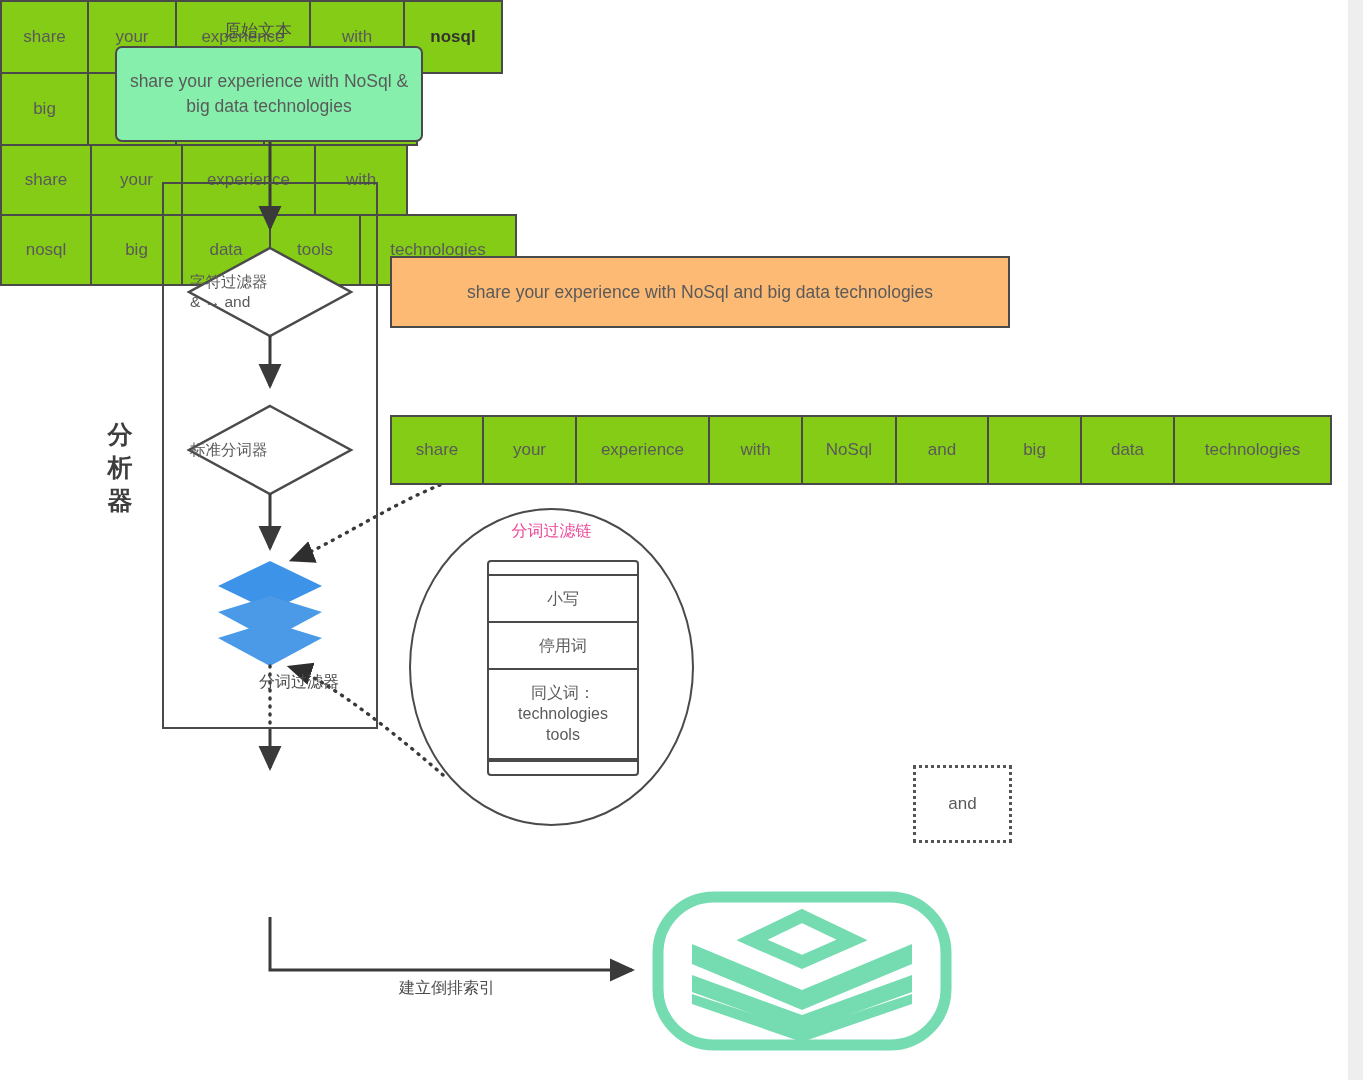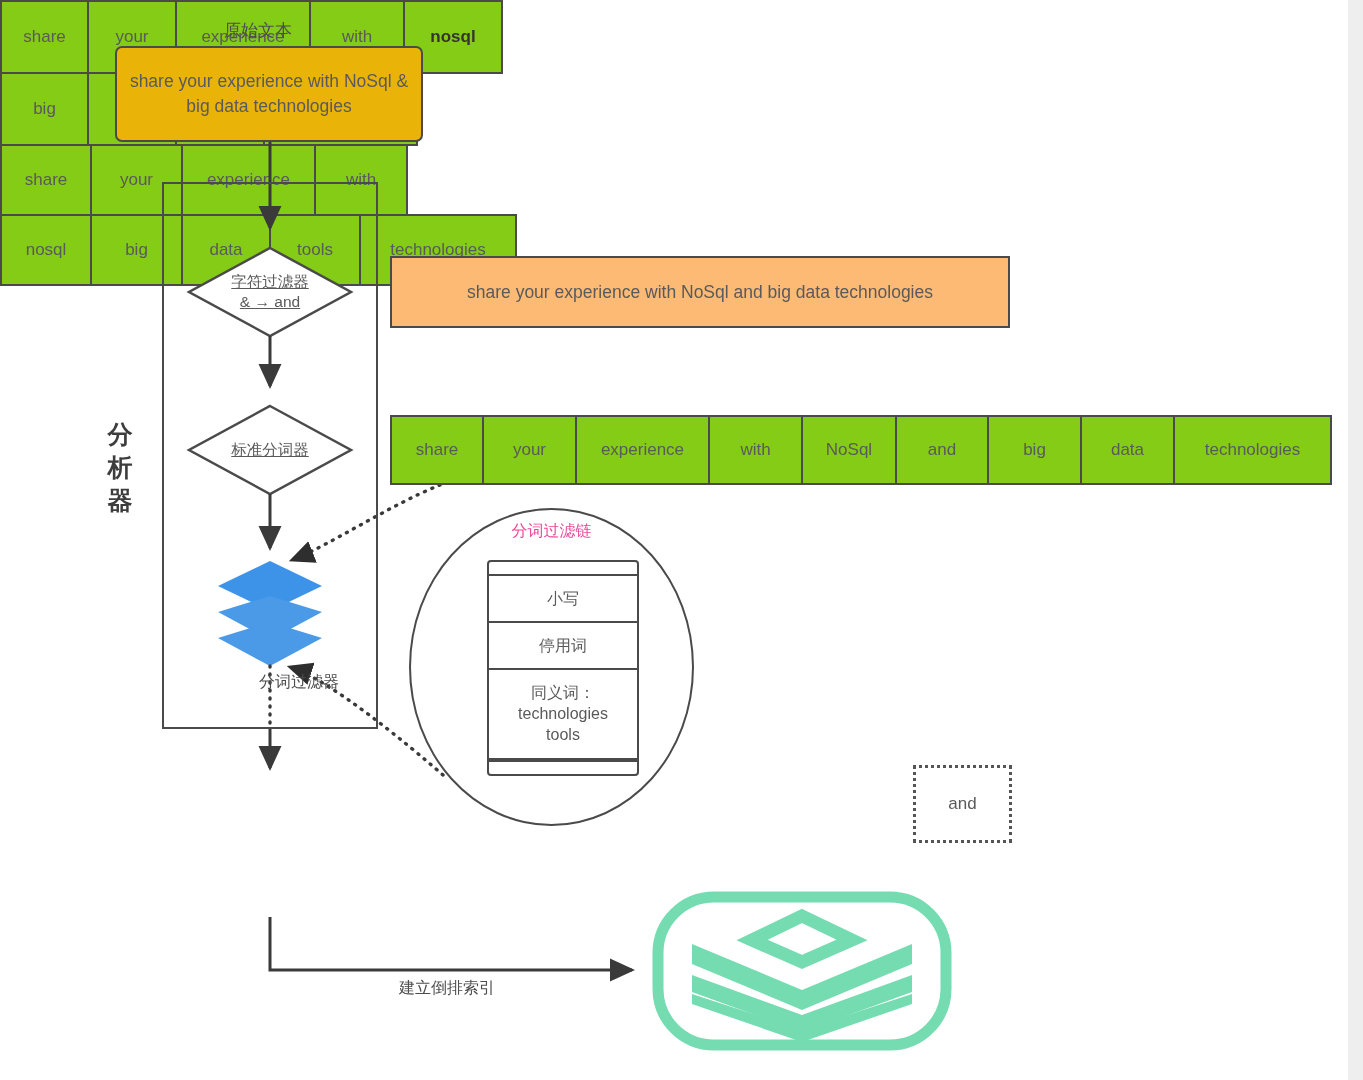--- a/index.html
+++ b/index.html
@@ -37,21 +37,21 @@
   }
   .lbl-cn { color: #4d4d4d; }
 
   
   #raw-text-box {
     position: absolute;
     left: 115px; top: 46px;
     width: 308px; height: 96px;
     border: 2px solid #4a4a4a;
     border-radius: 7px;
-    background: #eab308;
+    background: #86efac;
     display: flex;
     align-items: center;
     justify-content: center;
     text-align: center;
     color: #5a5a5a;
     font-size: 17.5px;
     line-height: 1.42;
     padding: 0 10px;
   }
   #raw-text-caption {
@@ -74,26 +74,25 @@
     color: #3d3d3d;
     font-size: 25px;
     font-weight: bold;
     line-height: 1.32;
     text-align: center;
   }
 
   
   .diamond-text {
     position: absolute;
-    text-align: center;
+    text-align: left;
     color: #5a5a5a;
     font-size: 15.5px;
     line-height: 1.3;
     width: 160px;
-    text-decoration: underline;
   }
   #char-filter-text { left: 190px; top: 272px; }
   #tokenizer-text   { left: 190px; top: 440px; }
 
   
   #token-filter-label {
     left: 215px; top: 672px;
     font-size: 16px;
     margin-left: 44px;
   }

